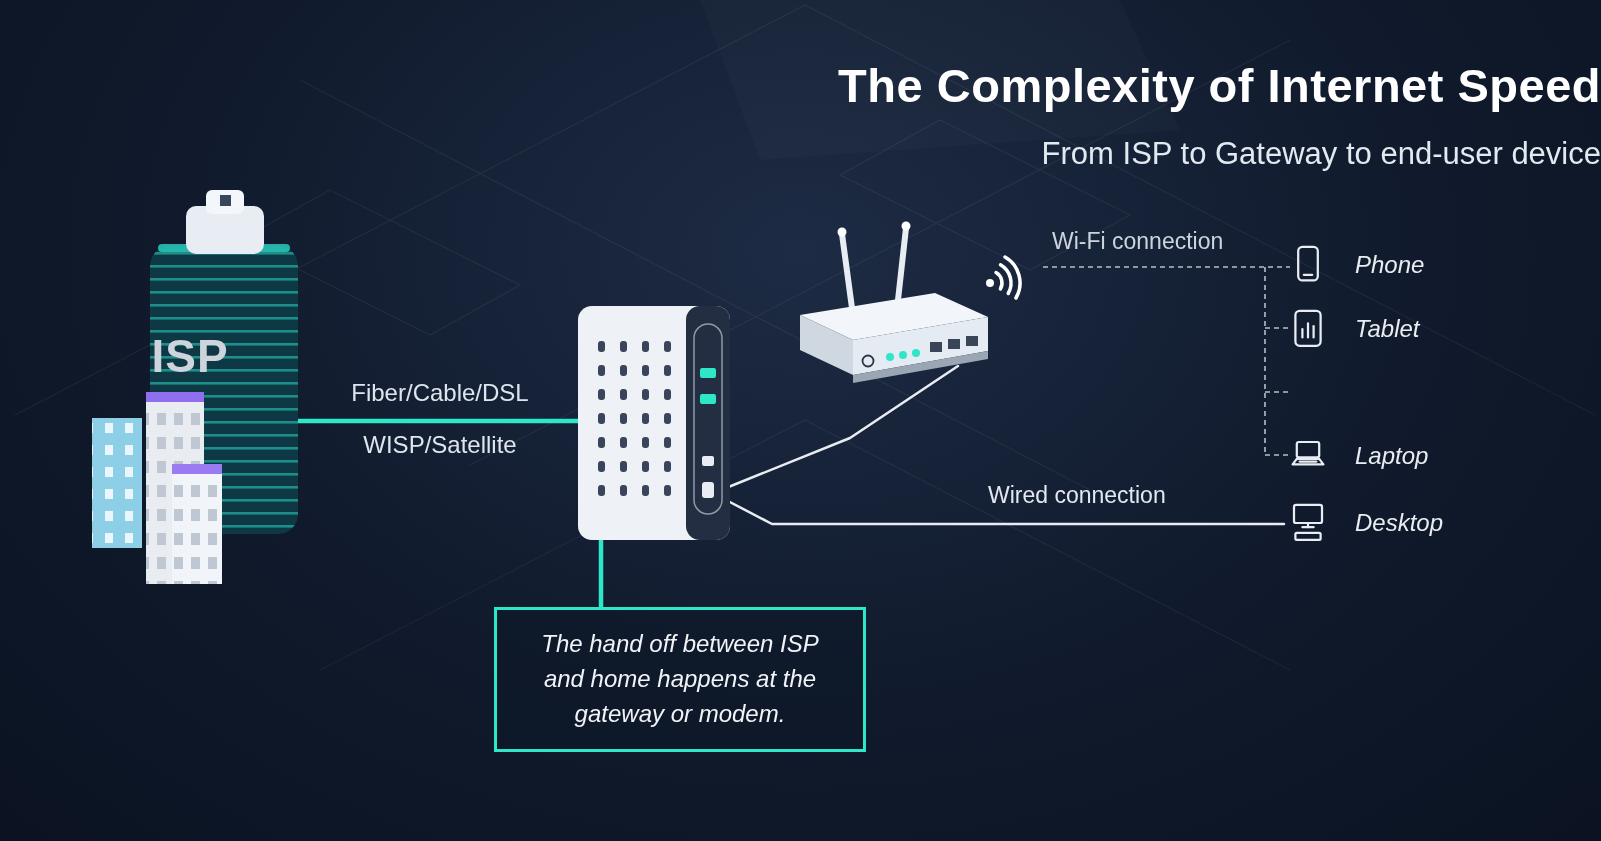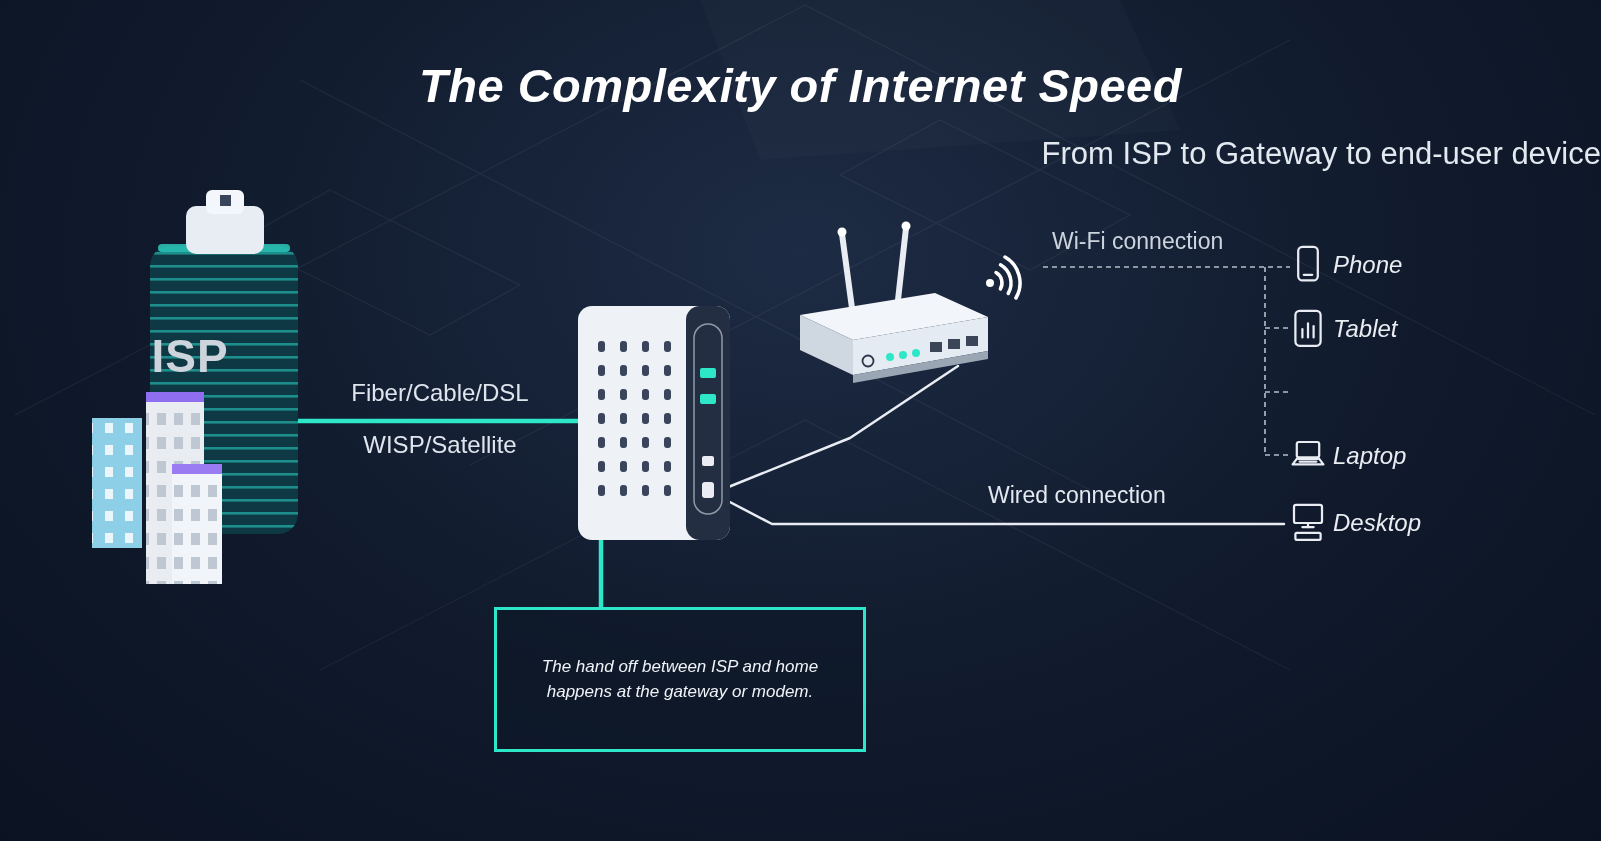--- a/index.html
+++ b/index.html
@@ -9,39 +9,39 @@
     --label-text:#dfe5ec;
   }
   html,body{margin:0;padding:0;background:#0b1220;}
   .canvas{
     position:relative;width:1601px;height:841px;overflow:hidden;
     font-family:"Liberation Sans",sans-serif;color:var(--title-text);
     background:radial-gradient(ellipse at 50% 30%, #1d2b44 0%, var(--background) 55%, #0b1322 100%);
   }
   .scene{position:absolute;left:0;top:0;width:1601px;height:841px;}
   .title{
-    position:absolute;top:58px;left:0;width:100%;text-align:center;
-    font-size:47px;font-weight:700;letter-spacing:0.5px;color:var(--title-text);font-style:italic;
+    position:absolute;top:58px;left:0;width:100%;text-align:right;
+    font-size:47px;font-weight:700;letter-spacing:0.5px;color:var(--title-text);
   }
   .subtitle{
     position:absolute;top:136px;left:0;width:100%;text-align:right;
     font-size:31px;font-weight:400;color:#e3e9f0;
   }
   .label{position:absolute;color:var(--label-text);}
   .lbl-fiber{left:320px;top:379px;width:240px;text-align:center;font-size:24px;}
   .lbl-wisp{left:320px;top:431px;width:240px;text-align:center;font-size:24px;}
   .lbl-wifi{left:1052px;top:228px;font-size:23px;color:#ccd4dd;}
   .lbl-wired{left:988px;top:482px;font-size:23px;color:#e2e8ef;}
   .callout{
     position:absolute;left:494px;top:607px;width:372px;height:145px;box-sizing:border-box;
     border:3px solid var(--accent);background:rgba(13,23,40,0.55);
     display:flex;align-items:center;justify-content:center;text-align:center;
-    padding:10px 36px;font-style:italic;font-size:17px;line-height:1.45;color:#f0f3f7;
-  }
-  .device-row{position:absolute;left:1288px;height:48px;display:flex;align-items:center;gap:5px;}
+    padding:10px 36px;font-style:italic;font-size:24px;line-height:1.45;color:#f0f3f7;
+  }
+  .device-row{position:absolute;left:1288px;height:48px;display:flex;align-items:center;gap:27px;}
   .device-row .dlabel{font-style:italic;font-size:24px;color:#e9edf2;white-space:nowrap;}
   .device-icon{display:block;}
   .device-icon *{stroke:#e9edf3;stroke-width:1.6;fill:none;stroke-linecap:round;stroke-linejoin:round;}
   .device-icon .fil{fill:#e9edf3;stroke:none;}
   .accent-stroke{stroke:var(--accent);}
   .accent-fill{fill:var(--accent);}
   .white-line{stroke:#e9edf3;stroke-width:2.5;fill:none;stroke-linecap:round;stroke-linejoin:round;}
   .dashed-line{stroke:#c8d0d9;stroke-width:1.6;fill:none;stroke-dasharray:5 4;opacity:.9;}
   .isp-text{font-family:"Liberation Sans",sans-serif;font-weight:700;font-size:46px;fill:#cdd4dc;letter-spacing:1px;}
 </style>

